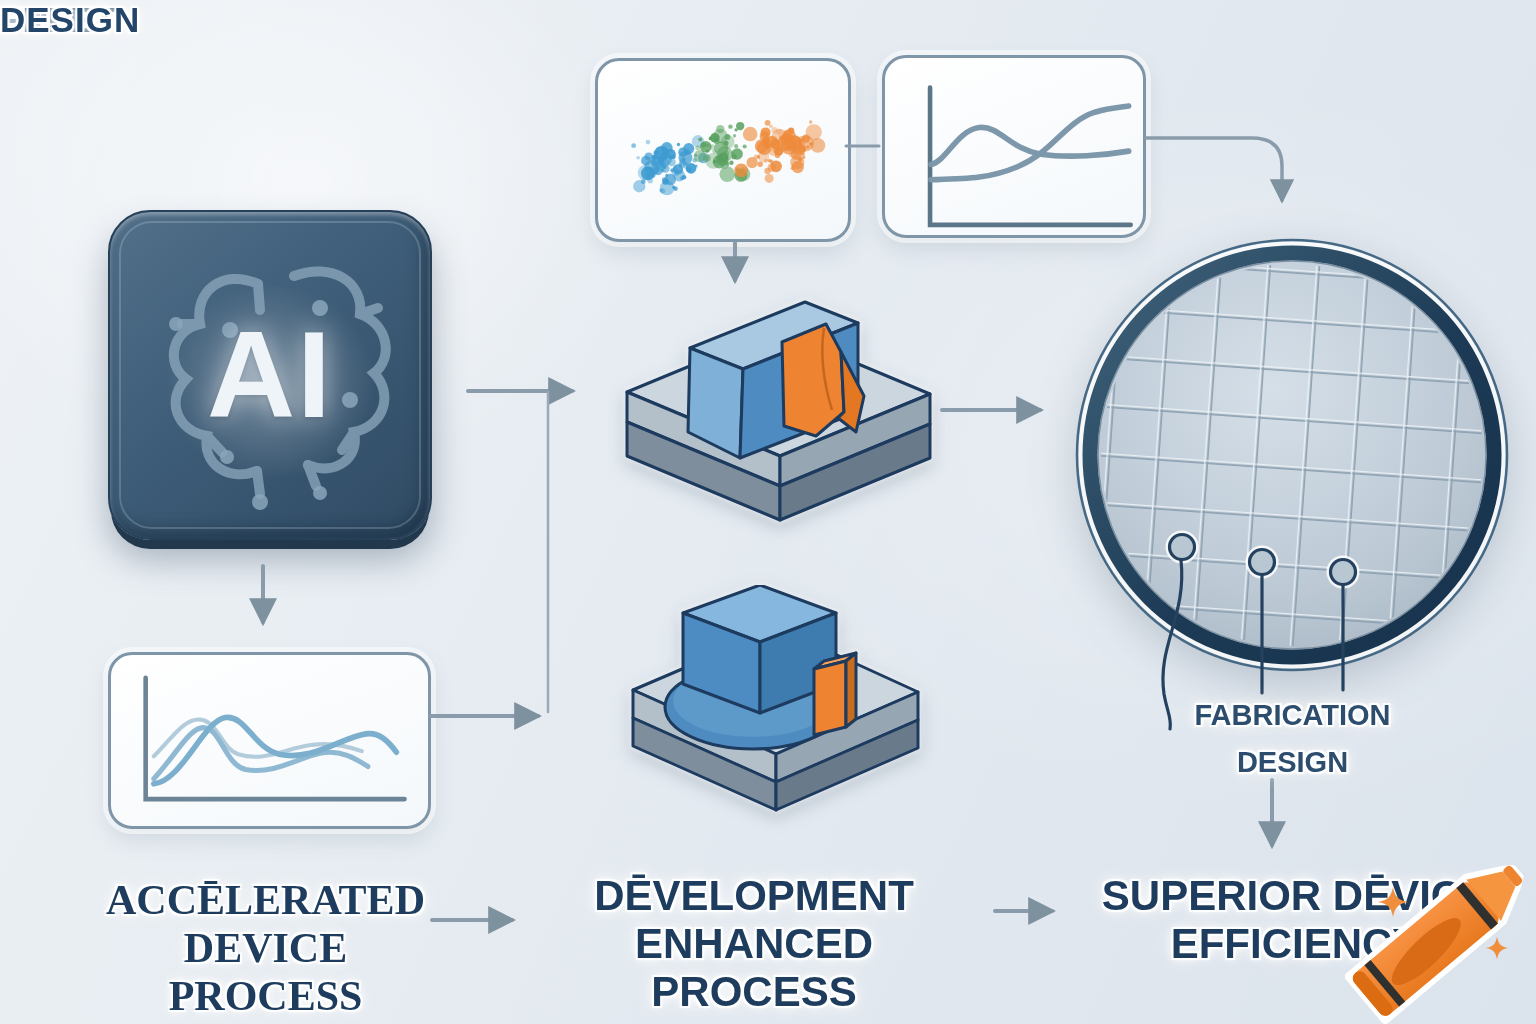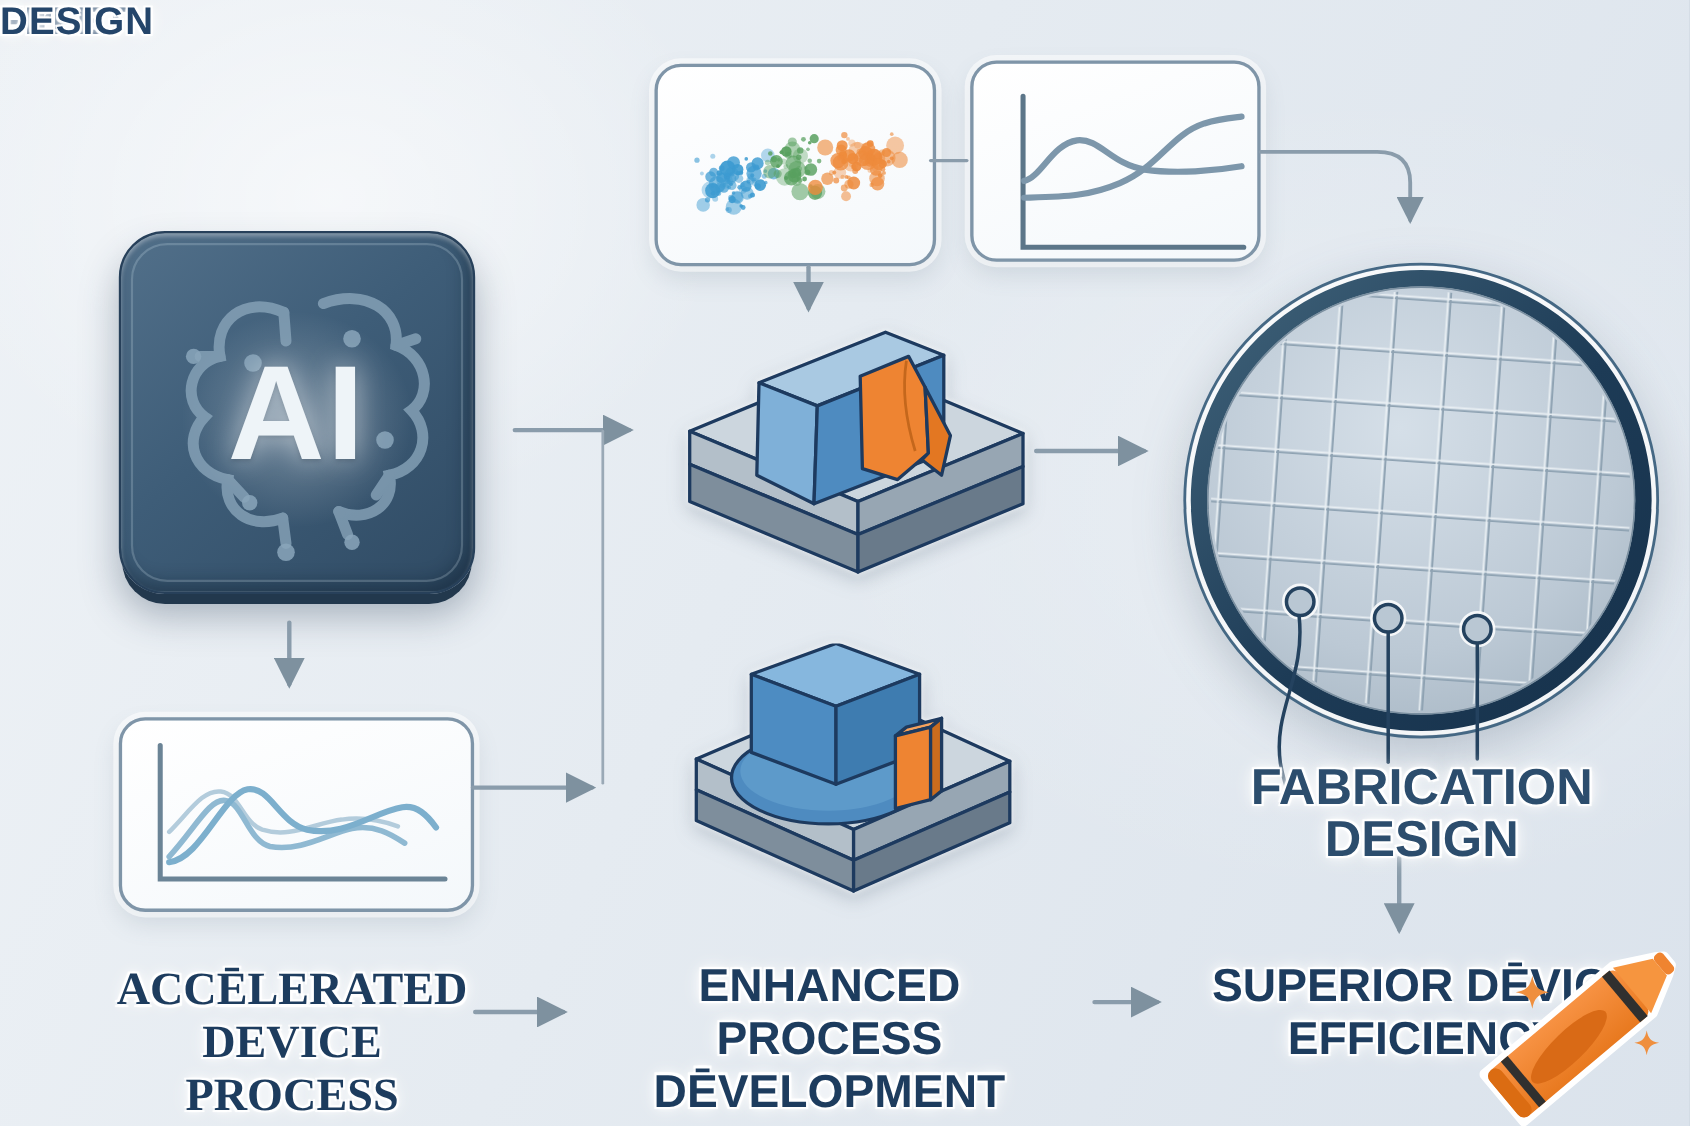--- a/index.html
+++ b/index.html
@@ -45,21 +45,21 @@
   .waves-card{left:108px;top:652px;width:317px;height:171px;}
   .card > svg{width:100%;height:100%;}
 
   
   .halo{
     color:#1d3c5e;font-weight:bold;text-align:center;
     text-shadow:-2px -2px 1px #fff,2px -2px 1px #fff,-2px 2px 1px #fff,2px 2px 1px #fff,
       0 0 6px #fff,0 0 12px #fff,0 0 20px rgba(255,255,255,.9);
   }
   .device-label{position:absolute;font-size:35px;letter-spacing:1px;color:#24456a;}
-  .fab-label{position:absolute;left:1100px;top:692px;width:385px;font-size:46px;line-height:47px;color:#2c4d6d;}
+  .fab-label{position:absolute;left:1100px;top:692px;width:385px;font-size:29px;line-height:47px;color:#2c4d6d;}
   .step-label{position:absolute;font-size:42px;line-height:48px;}
   .step1{left:88px;top:876px;width:355px;font-family:Liberation Serif, serif;}
   .step2{left:543px;top:872px;width:422px;}
   .step3{left:1083px;top:872px;width:425px;}
 
   .overlay{position:absolute;left:0;top:0;pointer-events:none;}
   .dev-svg{filter:drop-shadow(0 0 3px rgba(255,255,255,.85)) drop-shadow(0 6px 8px rgba(70,90,110,.25));}
   .wafer-svg{filter:drop-shadow(0 14px 22px rgba(60,80,100,.25));}
 </style>
 </head>
@@ -428,22 +428,22 @@
   <div class="fab-label halo">
     <div>FABRICATION</div>
     <div>DESIGN</div>
   </div>
 
   <div class="step-label step1 halo">
     <div>ACCĒLERATED</div>
     <div>DEVICE PROCESS</div>
   </div>
   <div class="step-label step2 halo">
+    <div>DĒVELOPMENT</div>
     <div>ENHANCED PROCESS</div>
-    <div>DĒVELOPMENT</div>
   </div>
   <div class="step-label step3 halo">
     <div>SUPERIOR DĒVICE</div>
     <div>EFFICIENCY</div>
   </div>
 
   <svg class="abs" style="left:1345px;top:842px;" width="200" height="185" viewBox="0 0 200 185">
     <defs>
       <linearGradient id="crayG" x1="0" y1="0" x2="0" y2="1">
         <stop offset="0%" stop-color="#f79243"></stop>

